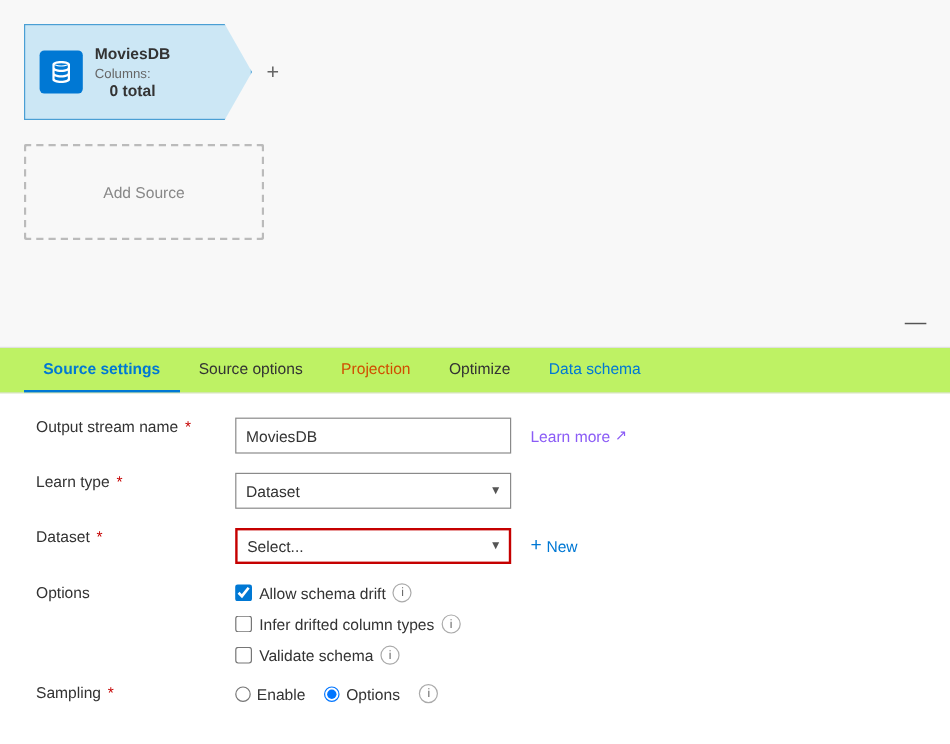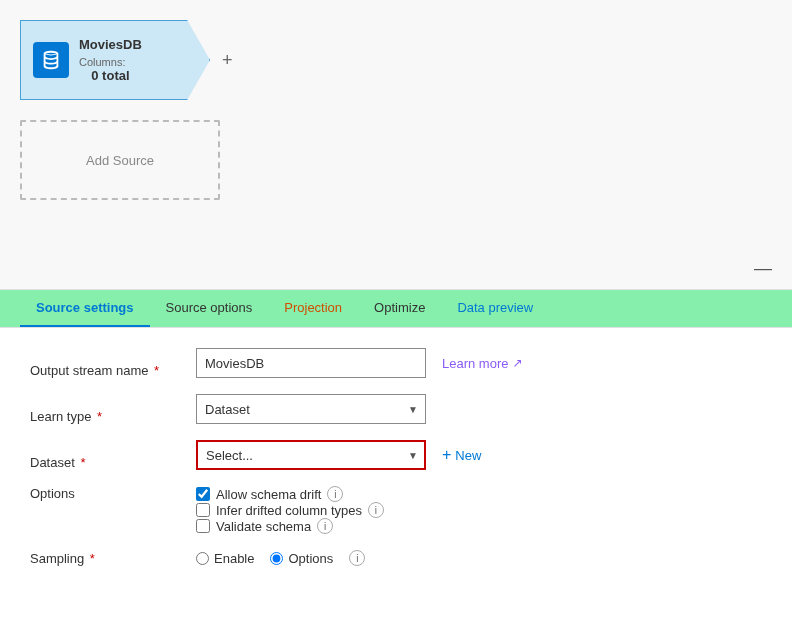--- a/index.html
+++ b/index.html
@@ -107,21 +107,21 @@
       font-size: 18px;
       color: #555;
       cursor: pointer;
       line-height: 1;
     }
 
     
     .tabs-container {
       border-bottom: 1px solid #e0e0e0;
       padding: 0 20px;
-      background: #86efac;
+      background: #bef264;
     }
 
     .tabs {
       display: flex;
       gap: 0;
     }
 
     .tab {
       padding: 10px 16px;
       font-size: 13px;
@@ -146,21 +146,21 @@
     }
 
     
     .form-area {
       padding: 20px 30px;
       background: #fff;
     }
 
     .form-row {
       display: flex;
-      align-items: flex-end;
+      align-items: flex-start;
       margin-bottom: 16px;
       gap: 16px;
     }
 
     .form-label {
       width: 150px;
       font-size: 13px;
       color: #333;
       flex-shrink: 0;
     }
@@ -238,20 +238,21 @@
       align-items: center;
       gap: 4px;
       background: none;
       border: none;
       padding: 0;
     }
 
     .options-col {
       display: flex;
       flex-direction: column;
+      gap: 10px;
     }
 
     .checkbox-row {
       display: flex;
       align-items: center;
       gap: 6px;
       font-size: 13px;
     }
 
     .checkbox-row input[type="checkbox"] {
@@ -331,21 +332,21 @@
     <div class="tab">
       <span>Source options</span>
     </div>
     <div class="tab orange">
       <span>Projection</span>
     </div>
     <div class="tab">
       <span>Optimize</span>
     </div>
     <div class="tab blue-link">
-      <span>Data preview</span>
+      <span>Data schema</span>
     </div>
   </div>
 </div>
 
 <div class="form-area">
 
   <div class="form-row">
     <div class="form-label">
       <span>Output stream name</span><span class="required-star"> *</span>
     </div>

